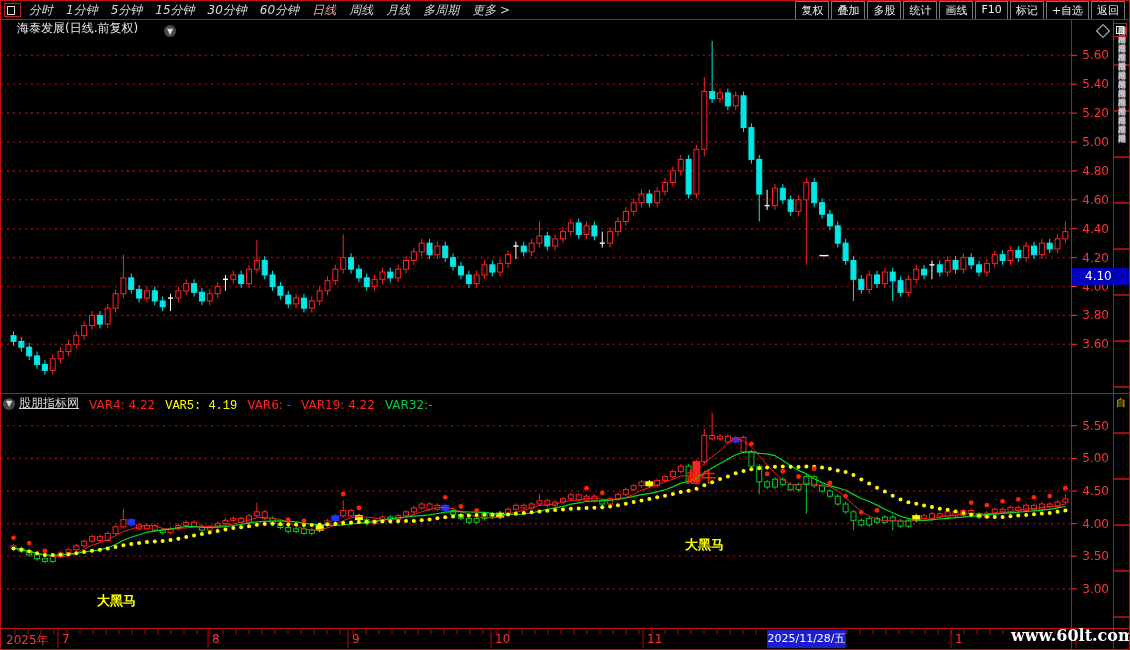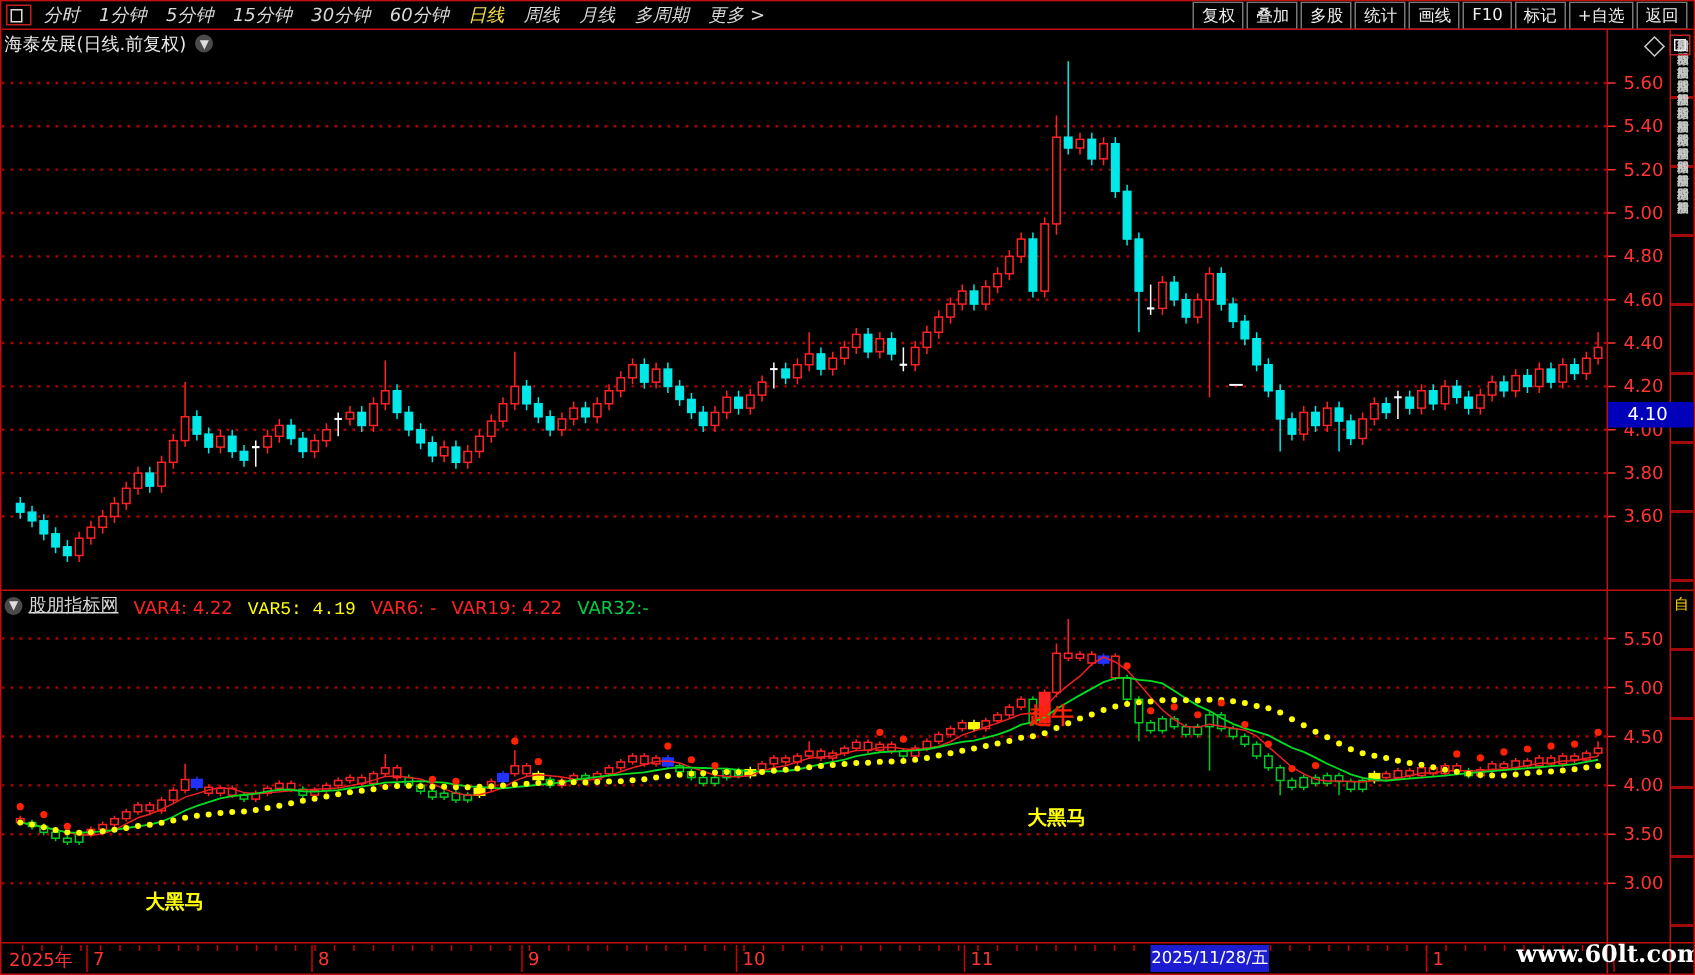--- a/index.html
+++ b/index.html
@@ -4,26 +4,26 @@
 <style>
   html,body{margin:0;padding:0;background:#000;}
   #app{position:relative;width:1130px;height:650px;background:#000;overflow:hidden;
        font-family:"DejaVu Sans",sans-serif;box-sizing:border-box;border:1px solid #c01010;}
   .abs{position:absolute;}
   
   #toolbar{position:absolute;left:0;top:0;width:1128px;height:18px;display:flex;align-items:center;z-index:4;background:#000;}
   #split-icon{width:15px;height:12px;border:1px solid #c02020;margin:0 8px 0 3px;display:flex;align-items:center;}
   #split-icon i{display:block;width:6px;height:7px;border:1px solid #ddd;margin-left:2px;}
   .period{color:#d8d8d8;font-size:12px;margin-right:13px;white-space:nowrap;cursor:default;}
-  .period.active{color:#fde047;}
+  .period.active{color:#fca5a5;}
   #toolbuttons{margin-left:auto;display:flex;gap:2px;margin-right:4px;}
   .tbtn{color:#eee;font-size:11px;border:1px solid #777;padding:1px 5px;white-space:nowrap;background:#000;}
   #line-toolbar{left:0;top:18px;width:1130px;height:1px;background:#c01010;z-index:4;}
   
-  #titlebar{position:absolute;left:2px;top:20px;height:16px;display:flex;align-items:center;z-index:4;}
+  #titlebar{position:absolute;left:16px;top:20px;height:16px;display:flex;align-items:flex-end;z-index:4;gap:20px;}
   #title{color:#e8e8e8;font-size:12px;}
   .circ{width:12px;height:12px;border-radius:50%;background:#4a4a4a;color:#ddd;font-size:8px;
         display:inline-flex;align-items:center;justify-content:center;margin-left:6px;}
   #diamond-icon{left:1097px;top:25px;width:8px;height:8px;border:1px solid #ccc;transform:rotate(45deg);z-index:5;}
   #layout-icon{left:1112px;top:22px;width:12px;height:12px;border:1px solid #c02020;z-index:5;display:flex;align-items:center;justify-content:center;}
   #layout-icon i{display:block;width:6px;height:6px;border:1px solid #eee;}
   
   #subheader{position:absolute;left:2px;top:394px;height:17px;display:flex;align-items:center;z-index:4;}
   #subname{color:#d8d8d8;font-size:12px;margin-left:4px;text-decoration:underline;}
   .varlbl{font-size:12px;margin-left:10px;white-space:nowrap;}

